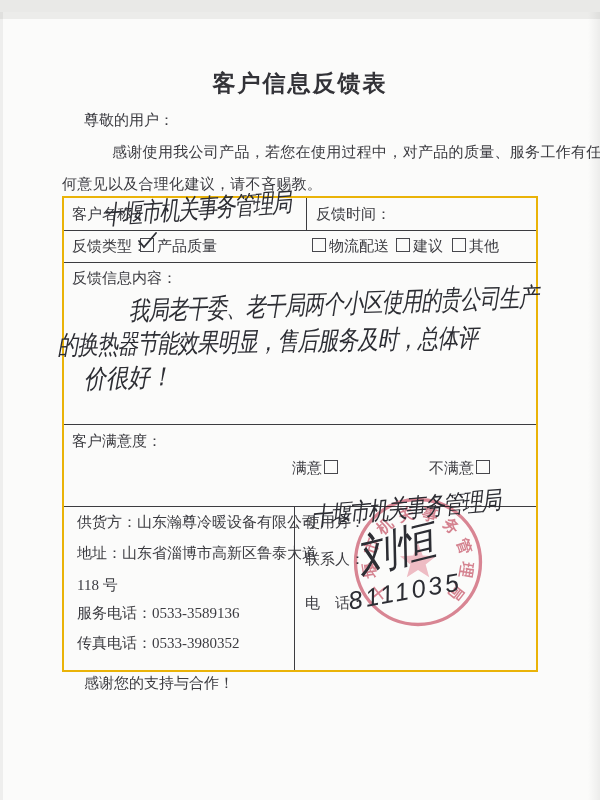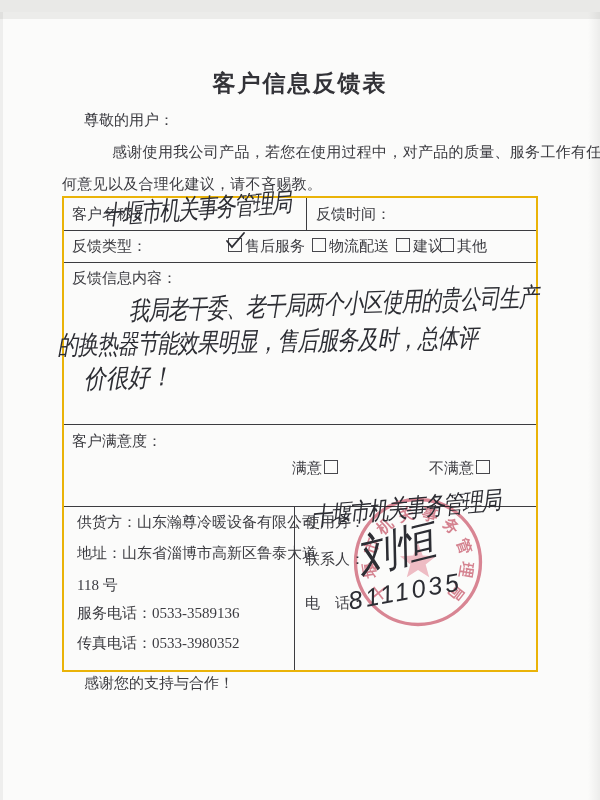--- a/index.html
+++ b/index.html
@@ -27,21 +27,21 @@
   .v2{left:230px;top:308px;height:164px;}
 
   .cell-lbl{position:absolute;white-space:nowrap;}
   .lbl-custname{left:8px;top:0;line-height:32px;}
   .lbl-fbtime{left:252px;top:0;line-height:32px;}
   .lbl-fbtype{left:8px;top:32px;line-height:32px;}
   .lbl-content{left:8px;top:71px;}
   .lbl-satis{left:8px;top:234px;}
 
   .opt{position:absolute;top:32px;line-height:32px;white-space:nowrap;}
-  .o1{left:76px}.o2{left:164px}.o3{left:248px}.o4{left:332px}.o5{left:376px}
+  .o1{left:76px}.o2{left:164px}.o3{left:248px}.o4{left:332px}.o5{left:388px}
 
   .sat{position:absolute;top:254px;line-height:32px;white-space:nowrap;}
   .s1{left:60px}.s2{left:228px}.s3{left:365px}
 
   .cb{display:inline-block;width:12px;height:12px;border:1.5px solid #47474c;
       vertical-align:-1px;position:relative;}
   .opt .cb{margin-right:3px;}
   .sat .cb{margin-left:2px;}
   .ck{position:absolute;left:-3px;top:-8px;width:19px;height:19px;}
   .ck polyline{fill:none;stroke:#2c2d33;stroke-width:1.8;stroke-linecap:round;}
@@ -90,23 +90,23 @@
     <div class="hline h2"></div>
     <div class="hline h3"></div>
     <div class="hline h4"></div>
     <div class="vline v1"></div>
     <div class="vline v2"></div>
 
     <div class="cell-lbl lbl-custname">客户名称：</div>
     <div class="cell-lbl lbl-fbtime">反馈时间：</div>
 
     <div class="cell-lbl lbl-fbtype">反馈类型：</div>
-    <span class="opt o2"><span class="cb"><svg class="ck" viewBox="0 0 19 19">
+    <span class="opt o1"><span class="cb"><svg class="ck" viewBox="0 0 19 19">
             <polyline points="1,10 6,16 18,2"></polyline>
-          </svg></span><span>售后服务</span></span>
+          </svg></span><span>产品质量</span></span>
     <span class="opt o3"><span class="cb"></span><span>物流配送</span></span>
     <span class="opt o4"><span class="cb"></span><span>建议</span></span>
     <span class="opt o5"><span class="cb"></span><span>其他</span></span>
 
     <div class="cell-lbl lbl-content">反馈信息内容：</div>
 
     <div class="cell-lbl lbl-satis">客户满意度：</div>
     <span class="sat s2"><span>满意</span><span class="cb"></span></span>
     <span class="sat s3"><span>不满意</span><span class="cb"></span></span>
 

